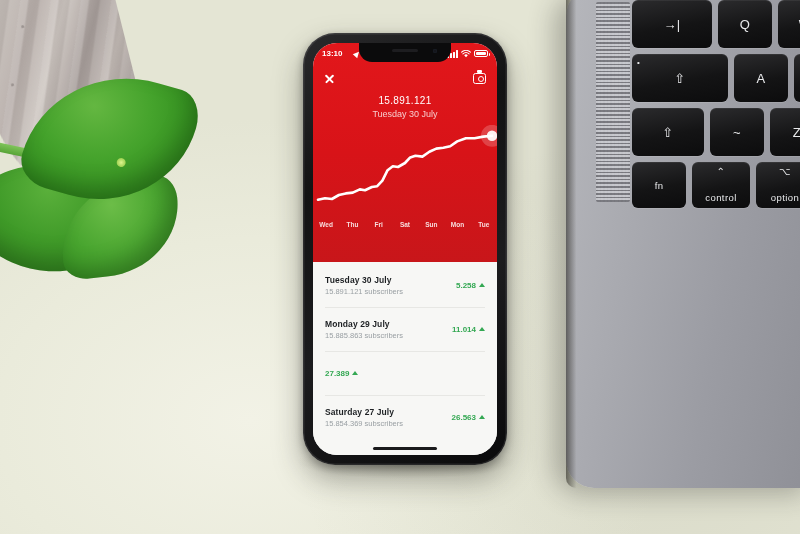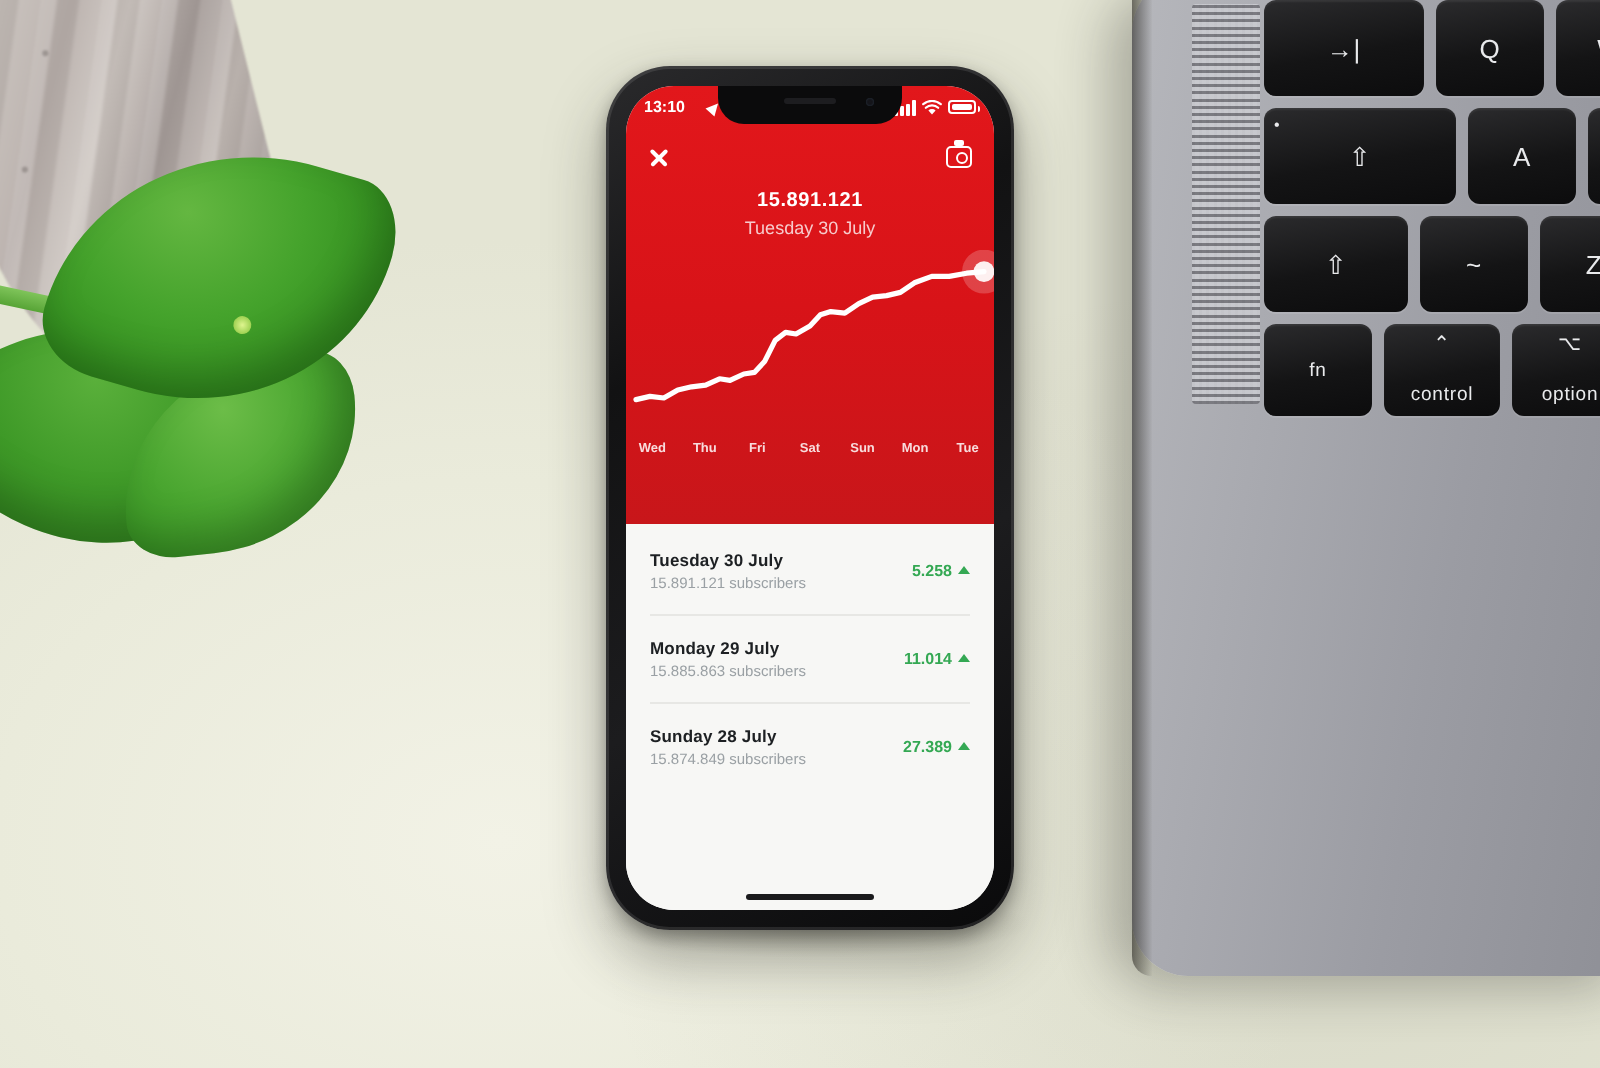--- a/index.html
+++ b/index.html
@@ -109,21 +109,21 @@
   .appbar .title { position:absolute; left:0; right:0; text-align:center;
     color:#fff; font-size:9.5px; font-weight:bold; letter-spacing:.2px; }
   .x-btn { position:relative; width:11px; height:11px; cursor:pointer; z-index:6; }
   .x-btn::before,.x-btn::after{content:"";position:absolute;left:0;top:5px;width:11px;height:1.6px;background:#fff;border-radius:1px;}
   .x-btn::before{transform:rotate(45deg)} .x-btn::after{transform:rotate(-45deg)}
   .cam-btn { position:relative; width:13px; height:11px; border:1.4px solid #fff; border-radius:2.5px; z-index:6; cursor:pointer; }
   .cam-btn::before{content:"";position:absolute;left:3.6px;top:2.3px;width:4.4px;height:4.4px;border:1.3px solid #fff;border-radius:50%;}
   .cam-btn::after{content:"";position:absolute;left:3px;top:-3.4px;width:5px;height:2.4px;background:#fff;border-radius:1px;}
 
   .summary { position:absolute; left:0; top:52px; width:100%; text-align:center; z-index:4; }
-  .sum-num { color:#fff; font-size:10px; font-weight:bold; letter-spacing:.3px; }
+  .sum-num { color:#fff; font-size:10px; font-weight:normal; letter-spacing:.3px; }
   .sum-date { color:rgba(255,255,255,0.78); font-size:9px; margin-top:3px; }
 
   .chart { position:absolute; left:0; top:82px; width:100%; height:110px; }
   .axis { position:absolute; left:0; bottom:0; width:100%; height:21px;
     display:flex; align-items:center; }
   .axis span { flex:1; text-align:center; color:rgba(255,255,255,0.85); font-size:6.5px; font-weight:bold; }
 
   .list { position:relative; background:#f7f7f5; height:193px; padding-top:1px; }
   .row { position:relative; display:flex; align-items:center; justify-content:space-between;
     padding:9px 12px 9px 12px; height:44px; }
@@ -283,27 +283,33 @@
           <div class="row-l">
             <div class="d">Monday 29 July</div>
             <div class="s">15.885.863 subscribers</div>
           </div>
           <div class="row-r" style="color: rgb(52, 168, 83);">
             <span>11.014</span>
             <span class="tri" style="border-bottom: 4px solid rgb(52, 168, 83);"></span>
           </div>
         </div>
         <div class="row">
-          <div class="row-l">
-            <div class="d">Sunday 28 July</div>
-            <div class="s">15.874.849 subscribers</div>
-          </div>
           <div class="row-r" style="color: rgb(52, 168, 83);">
             <span>27.389</span>
             <span class="tri" style="border-bottom: 4px solid rgb(52, 168, 83);"></span>
           </div>
         </div>
+        <div class="row">
+          <div class="row-l">
+            <div class="d">Saturday 27 July</div>
+            <div class="s">15.854.369 subscribers</div>
+          </div>
+          <div class="row-r" style="color: rgb(52, 168, 83);">
+            <span>26.563</span>
+            <span class="tri" style="border-bottom: 4px solid rgb(52, 168, 83);"></span>
+          </div>
+        </div>
         <div class="home-ind"></div>
       </div>
 
     </div>
   </div>
 </div>
 
 </body></html>

